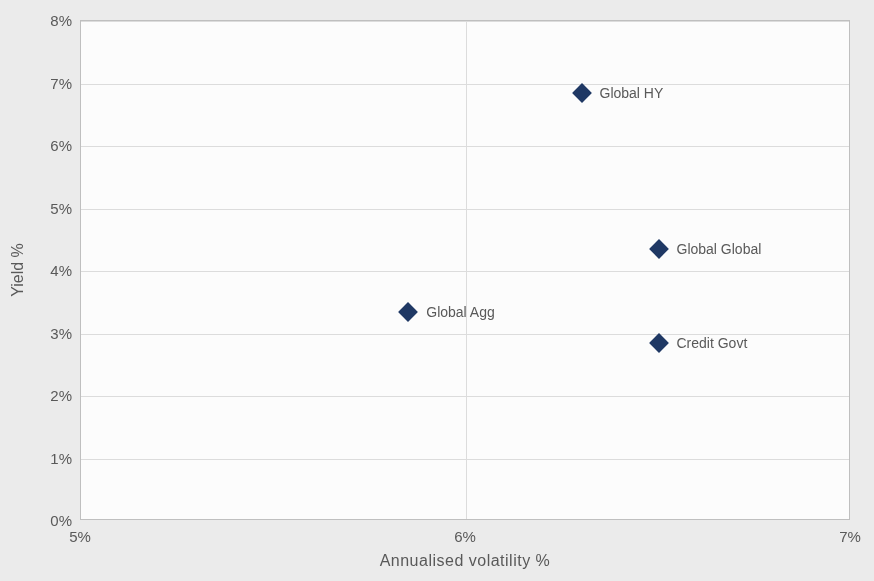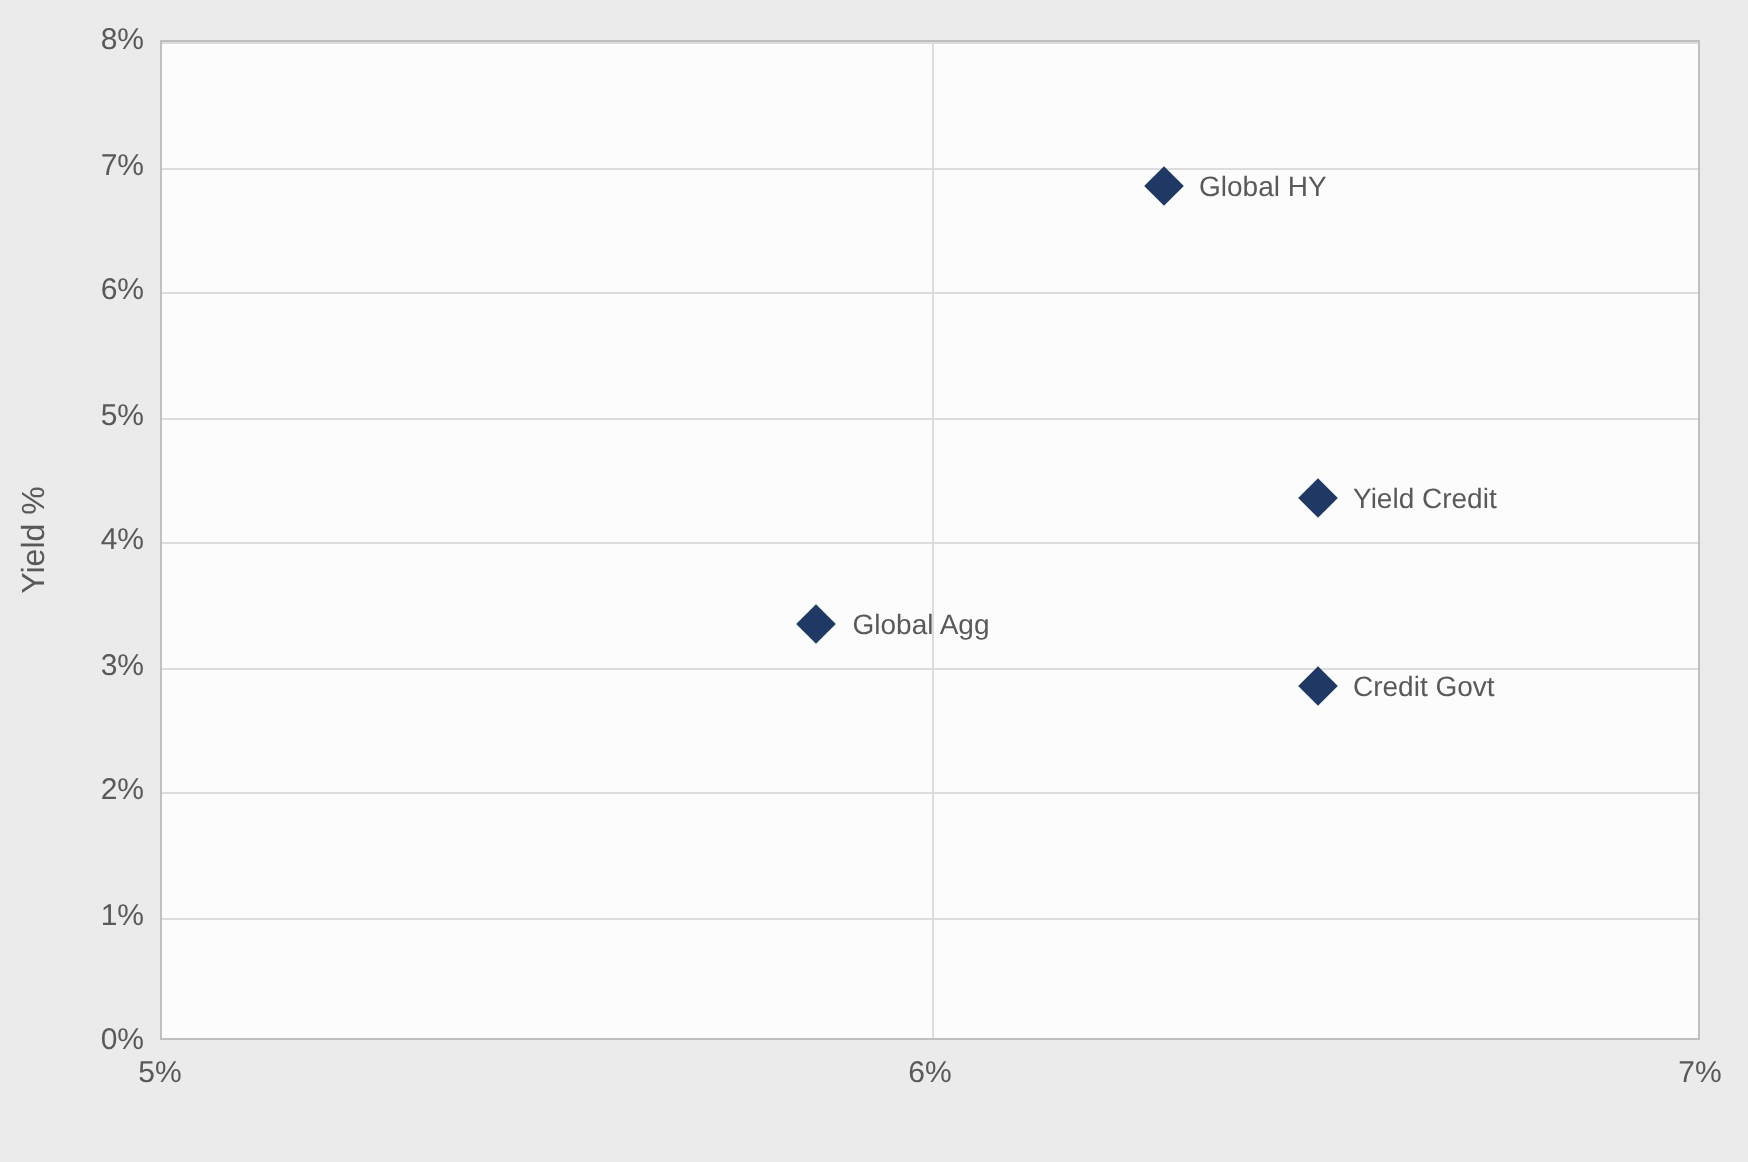--- a/index.html
+++ b/index.html
@@ -96,26 +96,27 @@
       <div class="gridline-h" style="top: 187.5px;"></div>
       <div class="gridline-h" style="top: 125px;"></div>
       <div class="gridline-h" style="top: 62.5px;"></div>
       <div class="gridline-h" style="top: 0px;"></div>
       <div class="gridline-v" style="left: 385px;"></div>
       <div class="point" style="left: 327.25px; top: 290.625px; background: rgb(31, 56, 100);"></div>
       <div class="point-label" style="left: 345.25px; top: 290.625px;">Global Agg</div>
       <div class="point" style="left: 500.5px; top: 71.875px; background: rgb(31, 56, 100);"></div>
       <div class="point-label" style="left: 518.5px; top: 71.875px;">Global HY</div>
       <div class="point" style="left: 577.5px; top: 228.125px; background: rgb(31, 56, 100);"></div>
-      <div class="point-label" style="left: 595.5px; top: 228.125px;">Yield Credit</div>
+      <div class="point-label" style="left: 595.5px; top: 228.125px;">Global Global</div>
       <div class="point" style="left: 577.5px; top: 321.875px; background: rgb(31, 56, 100);"></div>
       <div class="point-label" style="left: 595.5px; top: 321.875px;">Credit Govt</div>
     </div>
 
   <div class="y-axis-title">Yield %</div>
+  <div class="x-axis-title">Annualised  volatility %</div>
 
 </div>
 
 <div class="tick-label-y" style="top: 520px;">0%</div>
 <div class="tick-label-y" style="top: 457.5px;">1%</div>
 <div class="tick-label-y" style="top: 395px;">2%</div>
 <div class="tick-label-y" style="top: 332.5px;">3%</div>
 <div class="tick-label-y" style="top: 270px;">4%</div>
 <div class="tick-label-y" style="top: 207.5px;">5%</div>
 <div class="tick-label-y" style="top: 145px;">6%</div>

